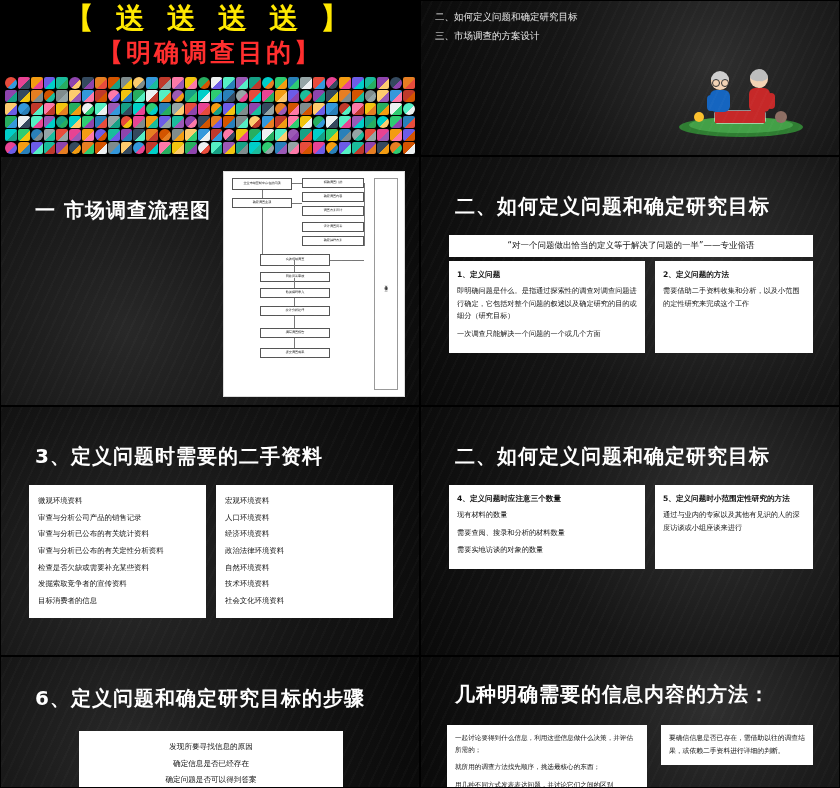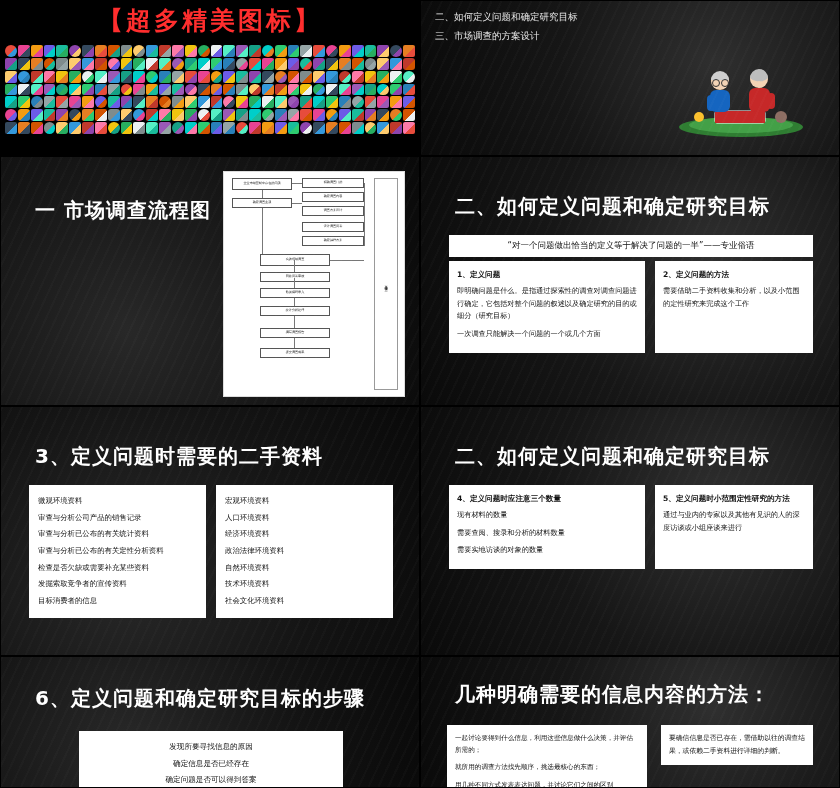--- a/index.html
+++ b/index.html
@@ -63,21 +63,22 @@
   .mixR{position:absolute;left:240px;top:68px;width:152px;background:#fff;color:#111;font-size:6.8px;
         line-height:1.9;padding:7px 8px;box-sizing:border-box;}
   .mixL p{margin:0 0 5px 0;}
 </style>
 </head>
 <body>
 
 <div class="deck">
 
   <div class="slide cover">
-    <div class="cover-sub">【超多精美图标】</div>
+    <h1 class="cover-title">【 送 送 送 送 】</h1>
+    <div class="cover-sub">【明确调查目的】</div>
     <div class="icon-grid" id="iconGrid">
         <i style="background:linear-gradient(135deg,#e74c3c 0 55%,#3498db 55% 100%);border-radius:50%"></i>
         <i style="background:linear-gradient(135deg,#e84393 0 55%,#34495e 55% 100%);border-radius:2px"></i>
         <i style="background:linear-gradient(135deg,#f39c12 0 55%,#e84393 55% 100%);border-radius:2px"></i>
         <i style="background:linear-gradient(135deg,#6c5ce7 0 55%,#00cec9 55% 100%);border-radius:2px"></i>
         <i style="background:linear-gradient(135deg,#1abc9c 0 55%,#27ae60 55% 100%);border-radius:2px"></i>
         <i style="background:linear-gradient(135deg,#8e44ad 0 55%,#fdcb6e 55% 100%);border-radius:50%"></i>
         <i style="background:linear-gradient(135deg,#34495e 0 55%,#8e44ad 55% 100%);border-radius:2px"></i>
         <i style="background:linear-gradient(135deg,#e67e22 0 55%,#e74c3c 55% 100%);border-radius:3px"></i>
         <i style="background:linear-gradient(135deg,#d35400 0 55%,#16a085 55% 100%);border-radius:2px"></i>

